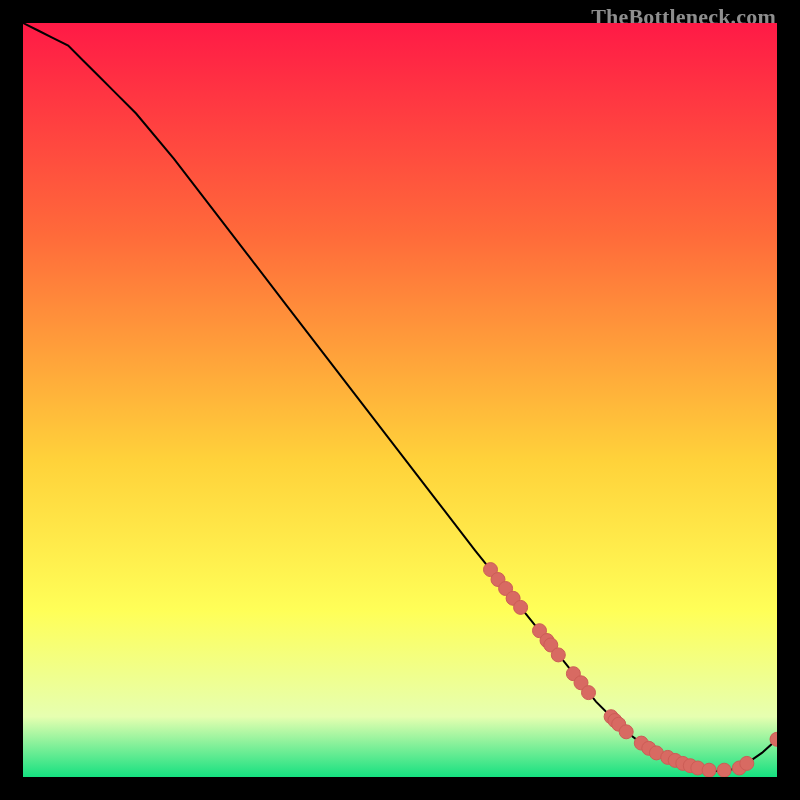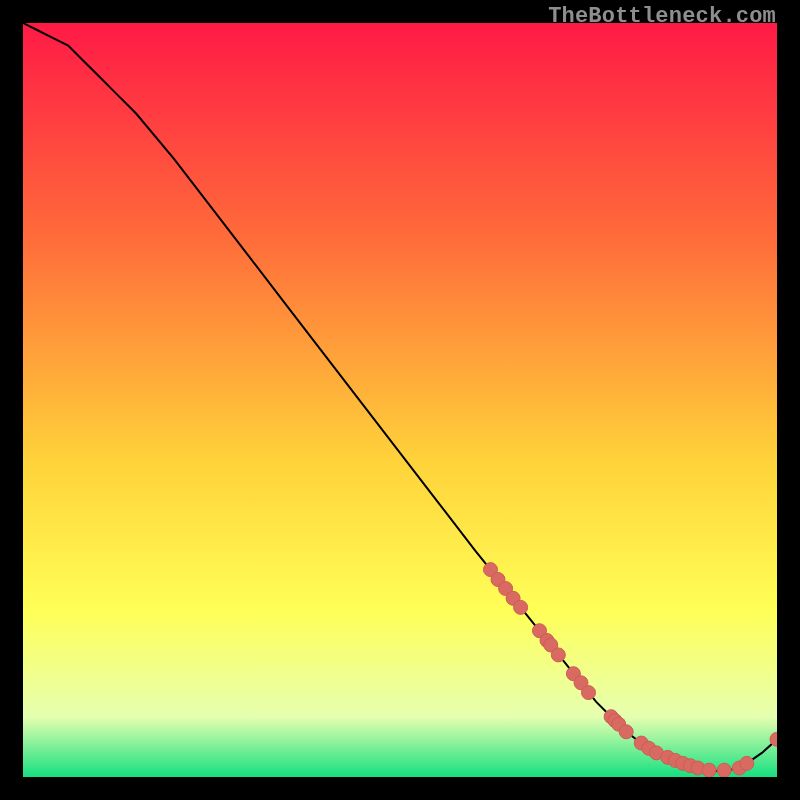--- a/index.html
+++ b/index.html
@@ -20,21 +20,21 @@
     position: absolute;
     left: 23px;
     top: 23px;
     width: 754px;
     height: 754px;
   }
   .watermark {
     position: absolute;
     top: 4px;
     right: 24px;
-    font-family: Liberation Mono, monospace;
+    font-family: Liberation Serif, serif;
     font-size: 22px;
     font-weight: 600;
     color: #8e8e8e;
     letter-spacing: 0.2px;
   }
 </style>
 </head>
 <body>
 
 <div class="stage">

